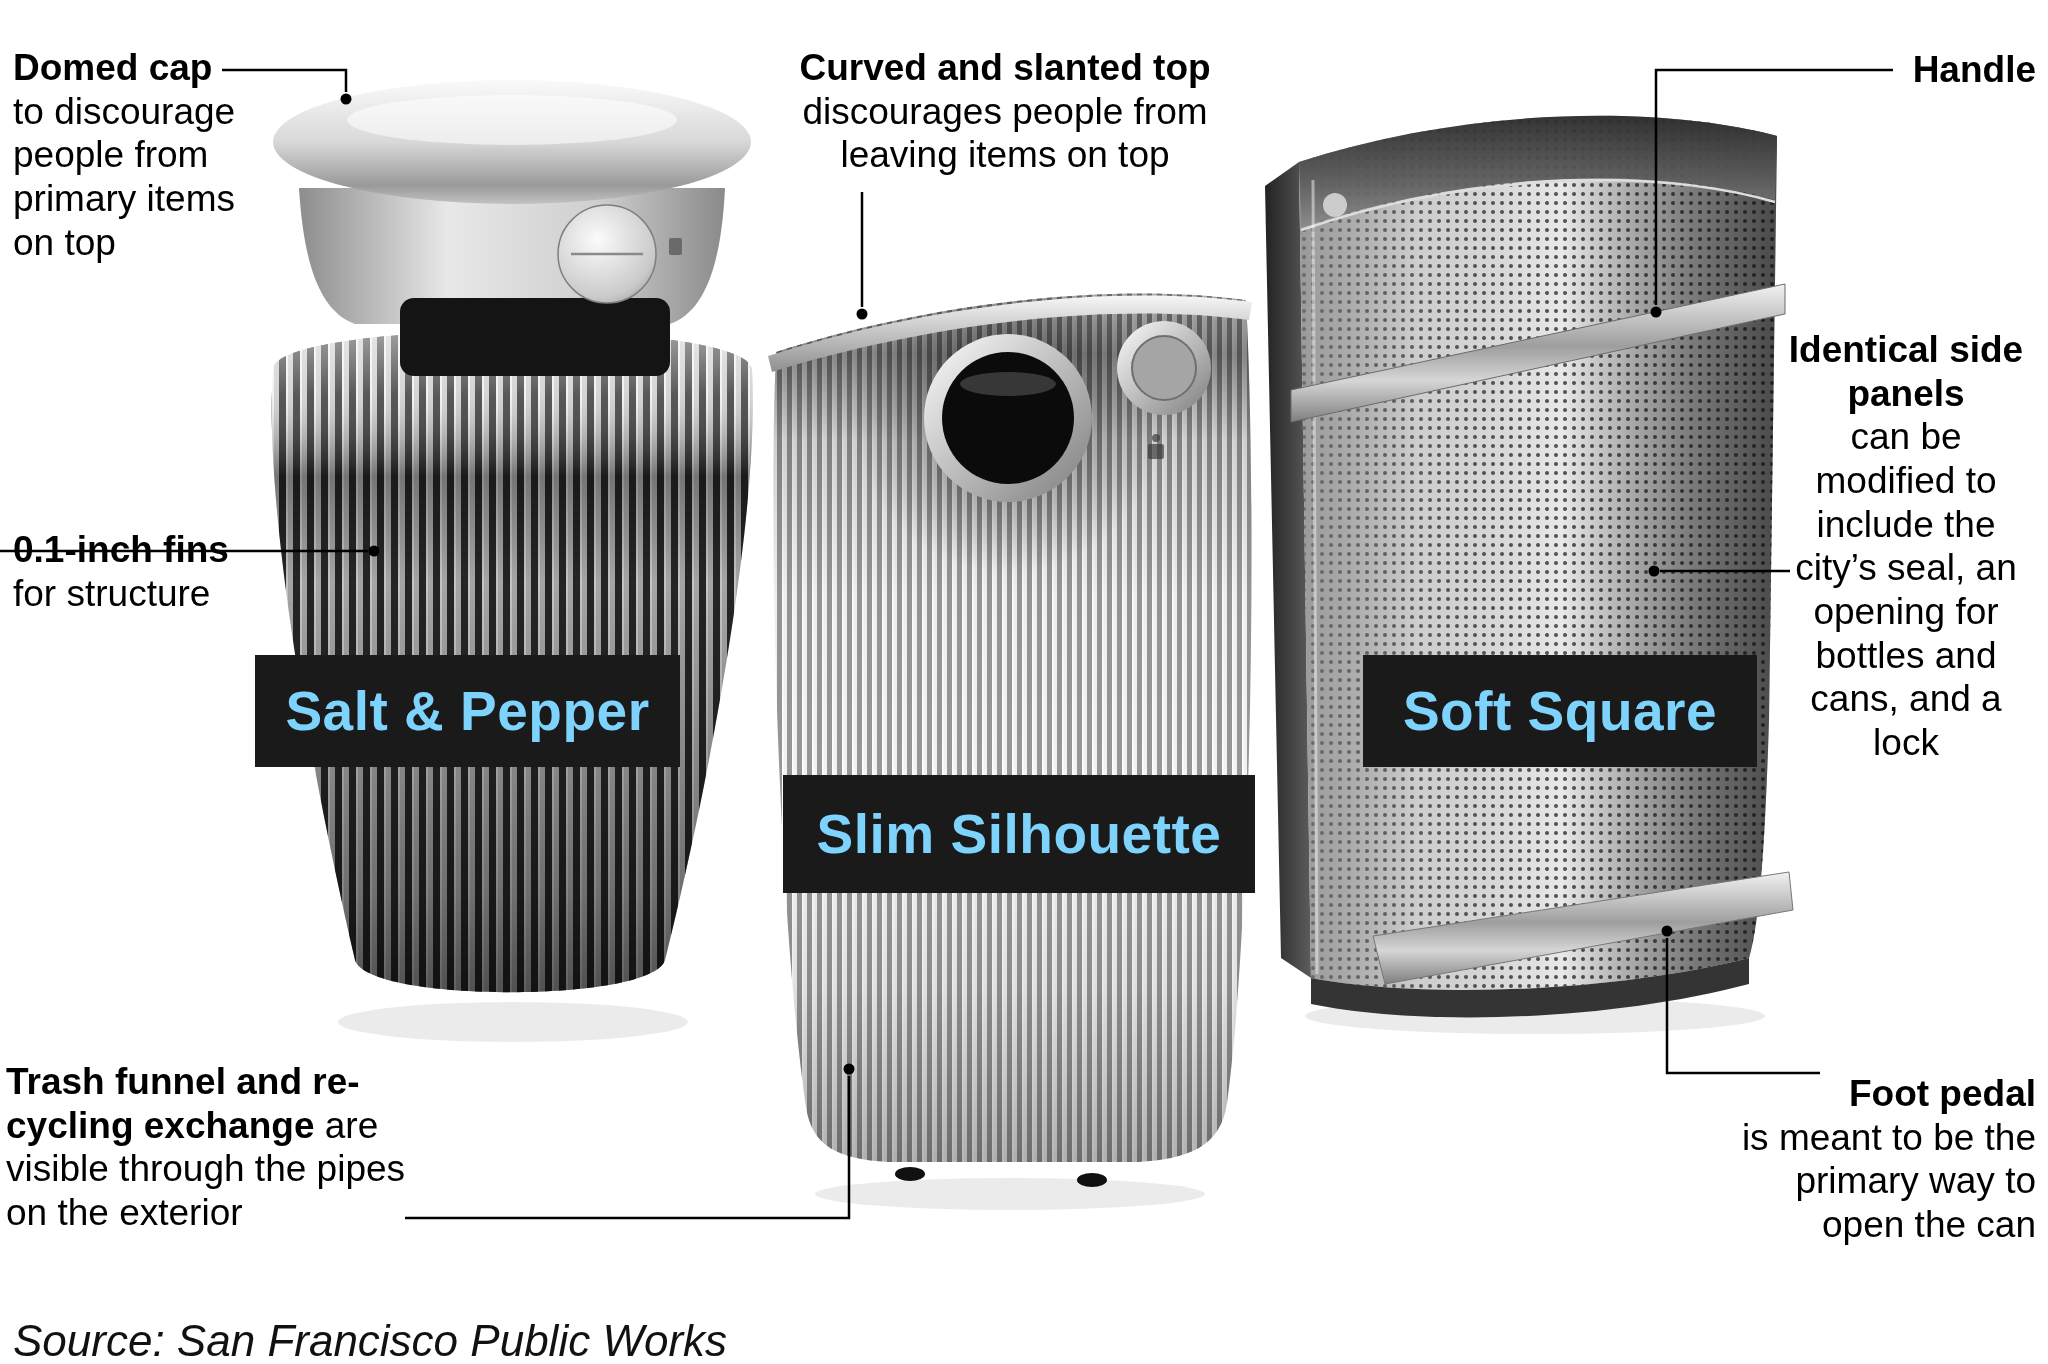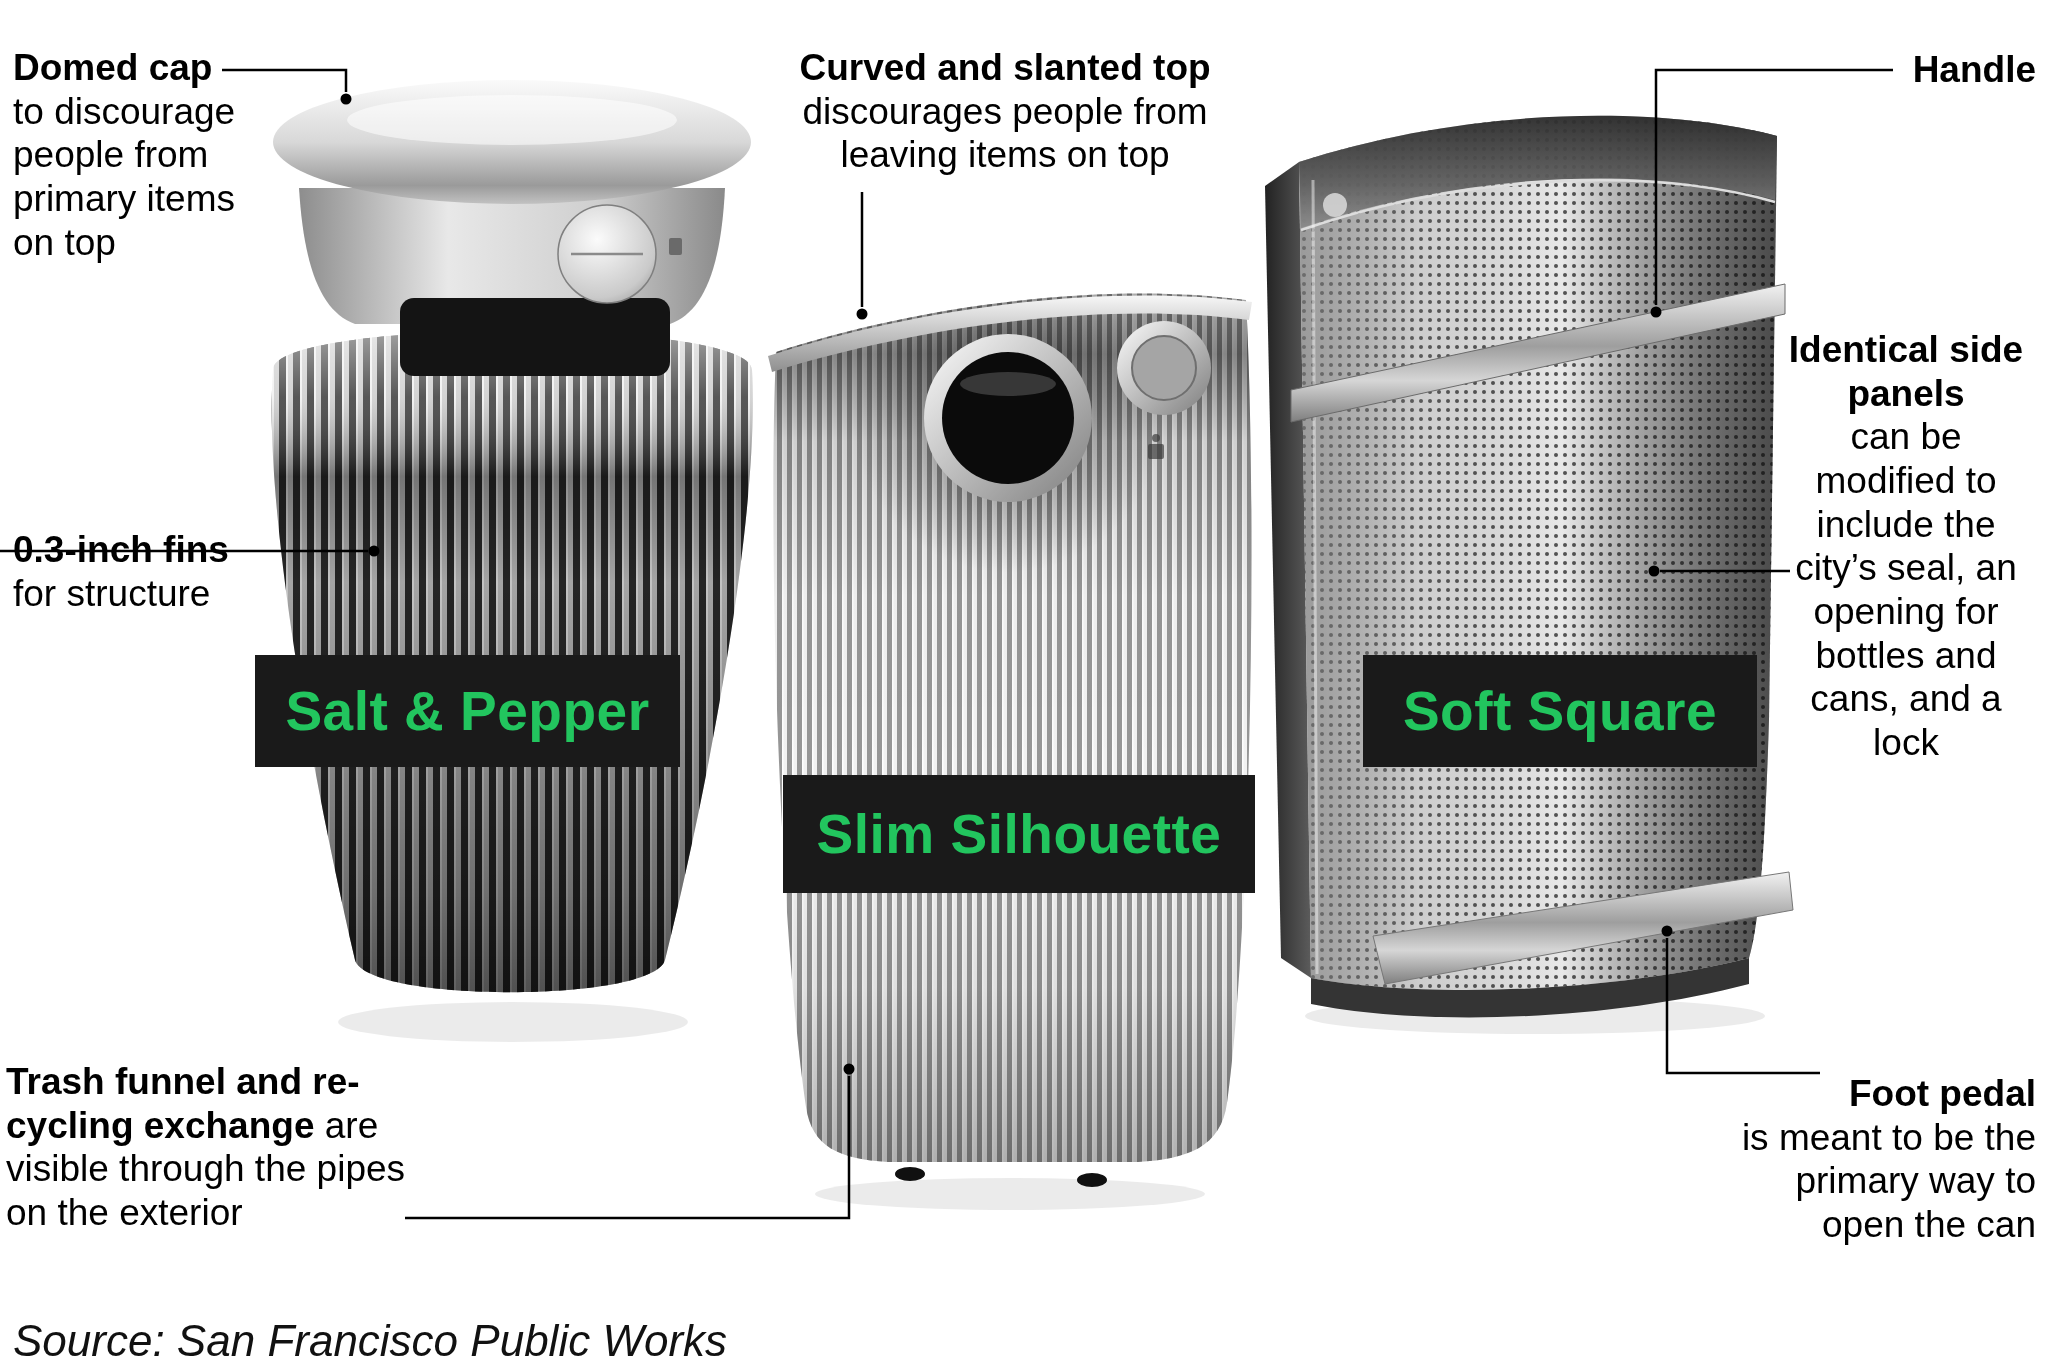--- a/index.html
+++ b/index.html
@@ -5,21 +5,21 @@
   html,body{margin:0;padding:0;background:#ffffff;}
   .stage{position:relative;width:2048px;height:1364px;background:#ffffff;overflow:hidden;
          font-family:"Liberation Sans",sans-serif;color:#000;}
   .can{position:absolute;}
   .callouts{position:absolute;left:0;top:0;pointer-events:none;}
   .ann{position:absolute;font-size:37px;line-height:1.18;}
   .ann .b{font-weight:bold;}
   .blk{display:block;}
   .center{text-align:center;}
   .right{text-align:right;}
-  .plate{position:absolute;background:#1a1a1a;color:#22c55e;font-weight:bold;font-size:55px;
+  .plate{position:absolute;background:#1a1a1a;color:#7dd3fc;font-weight:bold;font-size:55px;
          display:flex;align-items:center;justify-content:center;letter-spacing:0.5px;}
   .source{position:absolute;font-style:italic;font-size:44px;color:#111;}
 </style>
 </head>
 <body>
 
 <div class="stage">
 
   <svg class="can" style="left:255px;top:70px;" width="515" height="1000" viewBox="0 0 515 1000">
     <defs>
@@ -209,21 +209,21 @@
   <div class="plate" style="left:255px;top:655px;width:425px;height:112px;">Salt &amp; Pepper</div>
   <div class="plate" style="left:783px;top:775px;width:472px;height:118px;">Slim Silhouette</div>
   <div class="plate" style="left:1363px;top:655px;width:394px;height:112px;">Soft Square</div>
 
   <div class="ann" style="left:13px;top:46px;width:255px;">
     <span class="b blk">Domed cap</span>
     <span>to discourage people from primary items on top</span>
   </div>
 
   <div class="ann" style="left:13px;top:528px;width:280px;">
-    <span class="b blk">0.3-inch fins</span>
+    <span class="b blk">0.1-inch fins</span>
     <span>for structure</span>
   </div>
 
   <div class="ann" style="left:6px;top:1060px;width:400px;">
     <span class="b">Trash funnel and re-cycling exchange</span>
     <span>are visible through the pipes on the exterior</span>
   </div>
 
   <div class="ann center" style="left:775px;top:46px;width:460px;">
     <span class="b blk">Curved and slanted top</span>

